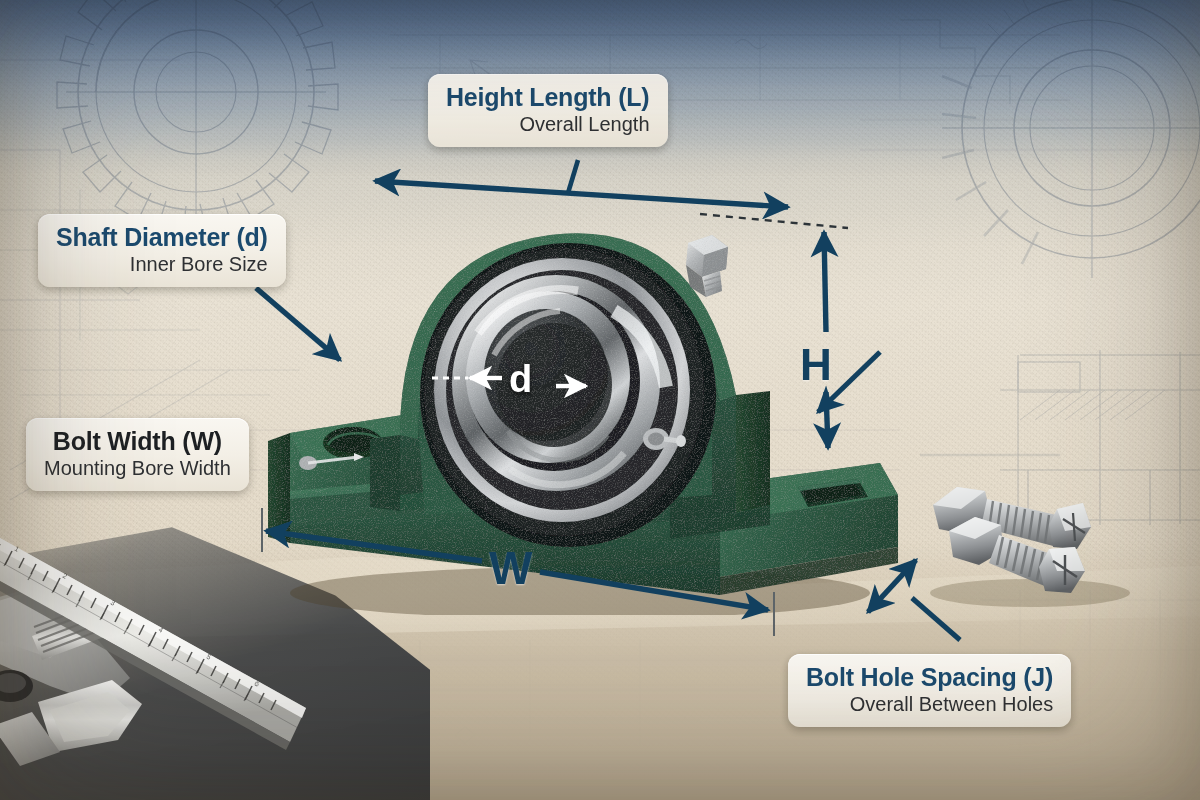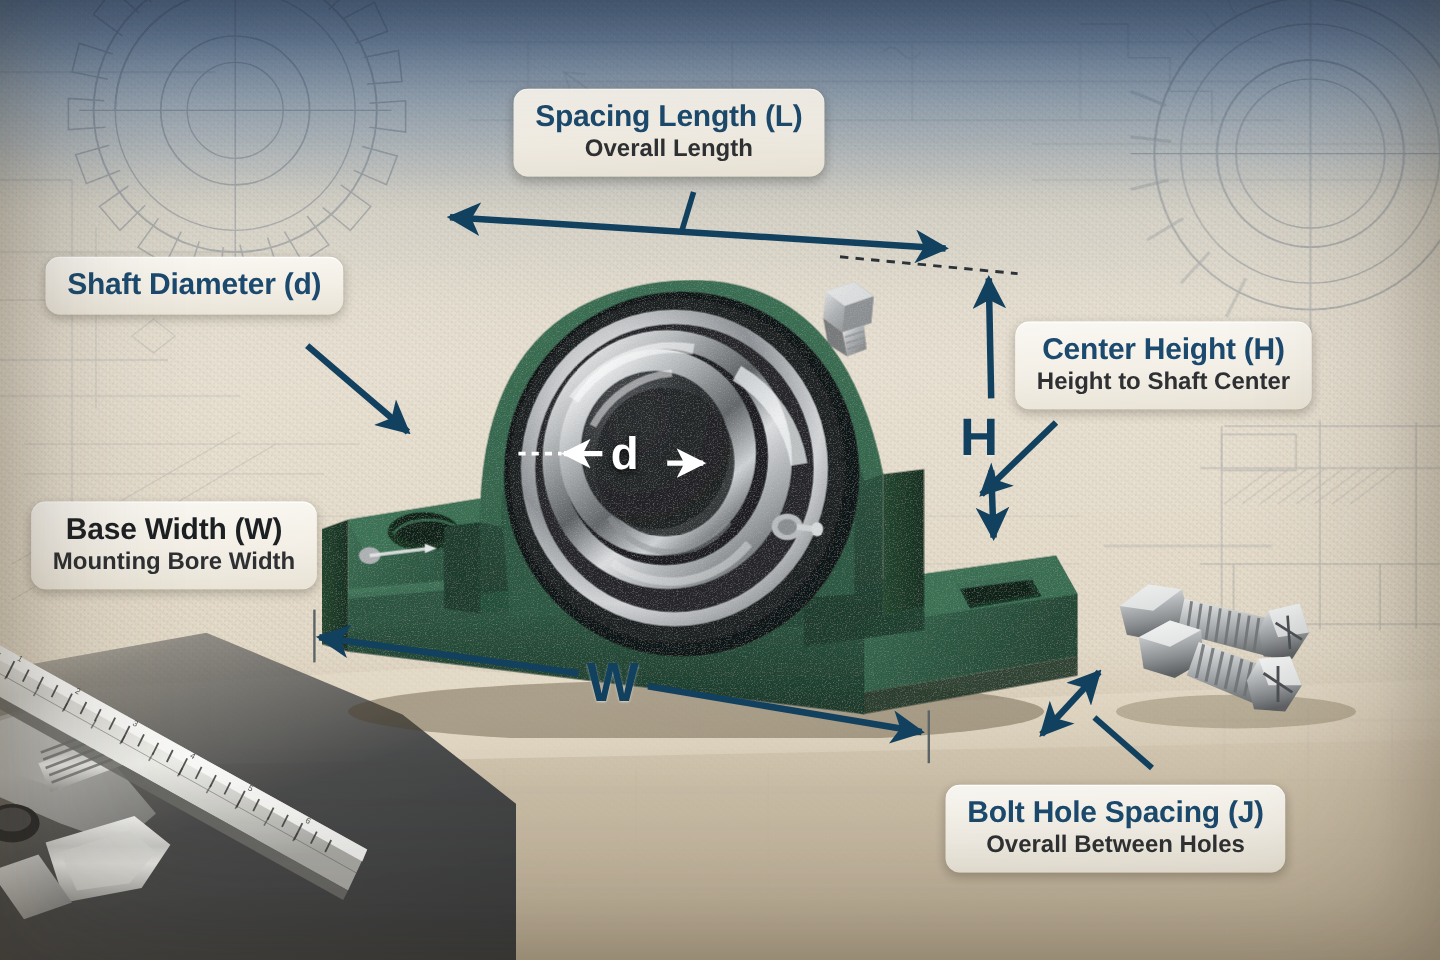--- a/index.html
+++ b/index.html
@@ -88,21 +88,21 @@
     padding:9px 18px 11px 18px;
     box-shadow:0 3px 9px rgba(40,35,25,.30), 0 1px 0 rgba(255,255,255,.9) inset;
     text-align:center;
     white-space:nowrap;
   }
   .callout .c-title{
     font-size:25px; font-weight:bold; letter-spacing:-.2px;
     color:#1b4a6e; line-height:1.12;
   }
   .callout .c-sub{
-    font-size:20px; font-weight:bold; color:#2e3033; line-height:1.2; margin-top:1px;
+    font-size:20px; font-weight:normal; color:#2e3033; line-height:1.2; margin-top:1px;text-align:right;
   }
   .callout.dark .c-title{ color:#1d2023; }
 
   #co-length{ left:428px; top:74px; }
   #co-shaft { left:38px;  top:214px; }
   #co-center{ left:846px; top:268px; }
   #co-base  { left:26px;  top:418px; }
   #co-bolt  { left:788px; top:654px; }
 
   
@@ -613,35 +613,32 @@
         <line x1="912" y1="598" x2="960" y2="640" stroke="#12405f" stroke-width="5"></line>
       </g>
     </svg>
   </div>
 
   <div class="dimletter" id="letter-H">H</div>
   <div class="dimletter" id="letter-W">W</div>
   <div class="dimletter" id="letter-d">d</div>
 
   <div class="callout" id="co-length">
-    <div class="c-title">Spacing Length (L)</div>
+    <div class="c-title">Height Length (L)</div>
     <div class="c-sub">Overall Length</div>
   </div>
 
   <div class="callout" id="co-shaft">
     <div class="c-title">Shaft Diameter (d)</div>
-  </div>
-
-  <div class="callout" id="co-center">
-    <div class="c-title">Center Height (H)</div>
-    <div class="c-sub">Height to Shaft Center</div>
-  </div>
+    <div class="c-sub">Inner Bore Size</div>
+  </div>
+
 
   <div class="callout dark" id="co-base">
-    <div class="c-title">Base Width (W)</div>
+    <div class="c-title">Bolt Width (W)</div>
     <div class="c-sub">Mounting Bore Width</div>
   </div>
 
   <div class="callout" id="co-bolt">
     <div class="c-title">Bolt Hole Spacing (J)</div>
     <div class="c-sub">Overall Between Holes</div>
   </div>
 
   <div class="vignette"></div>
 </div>

